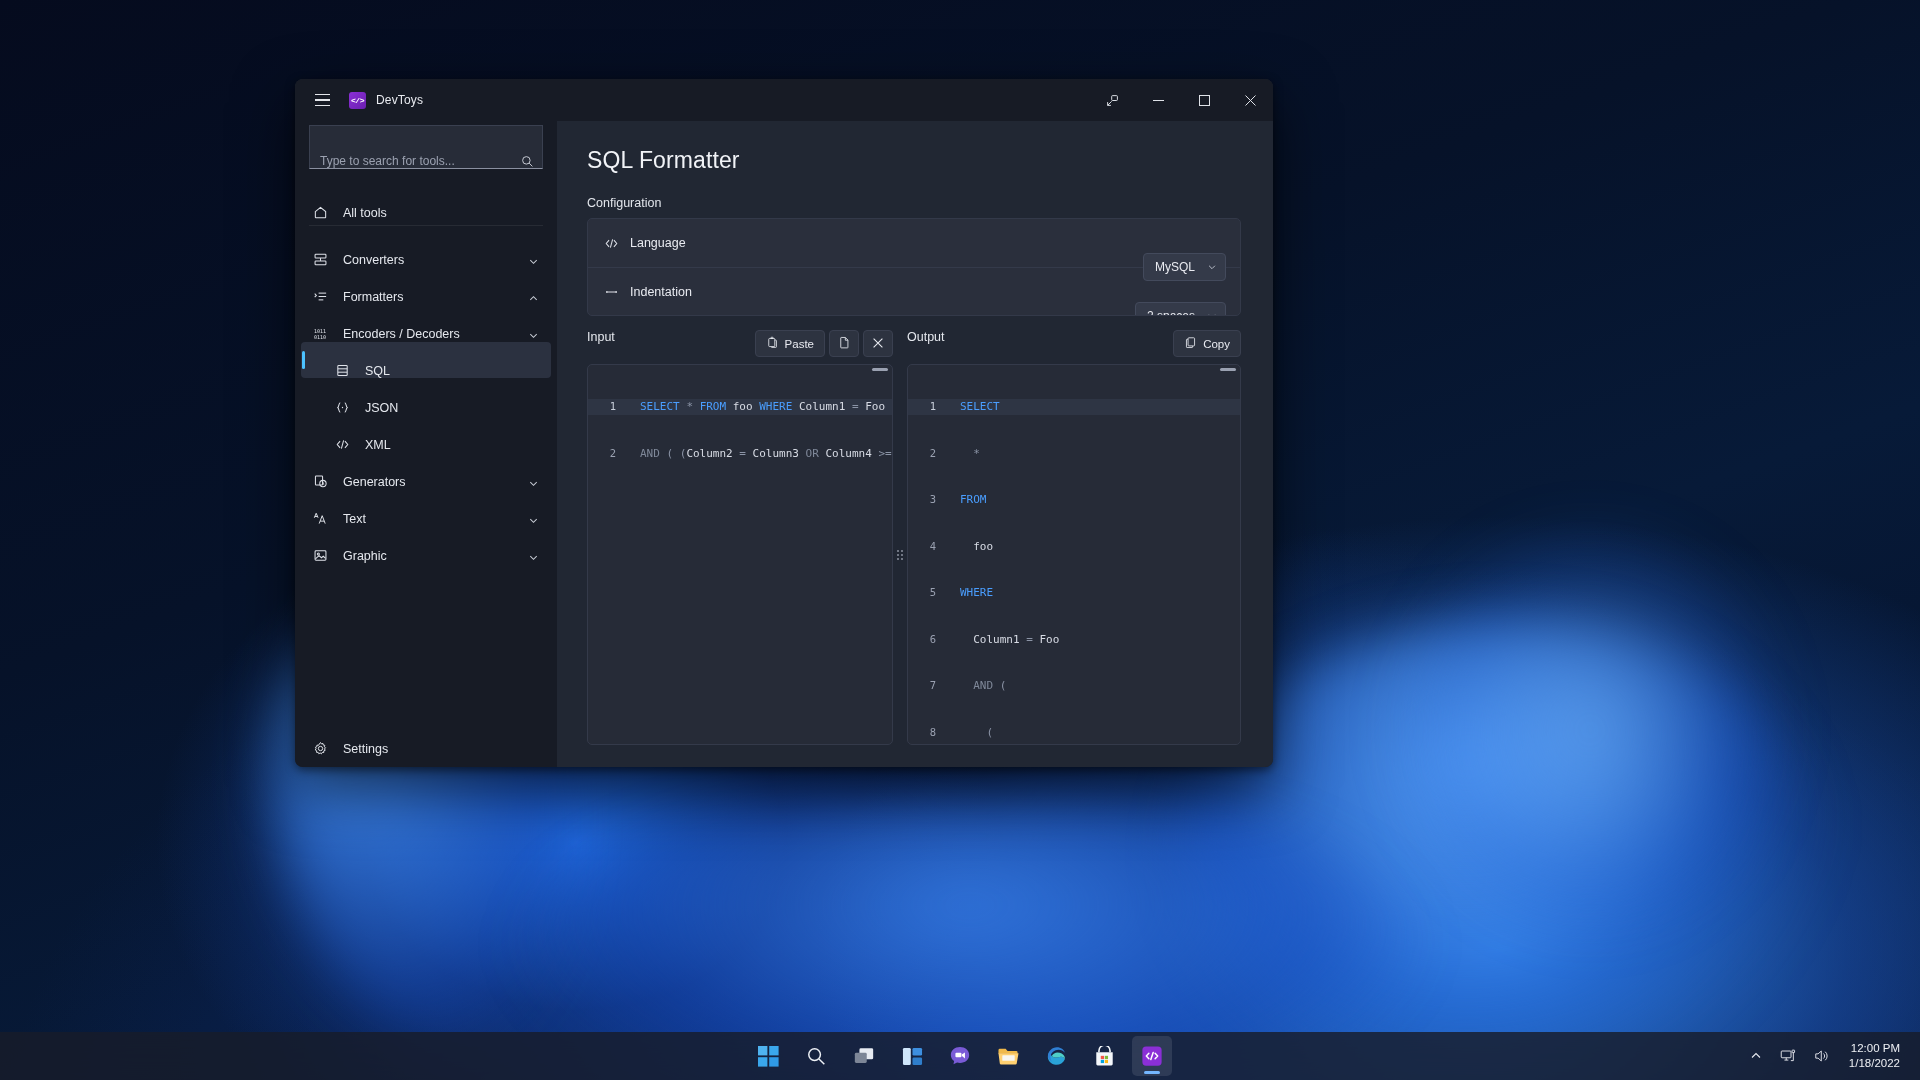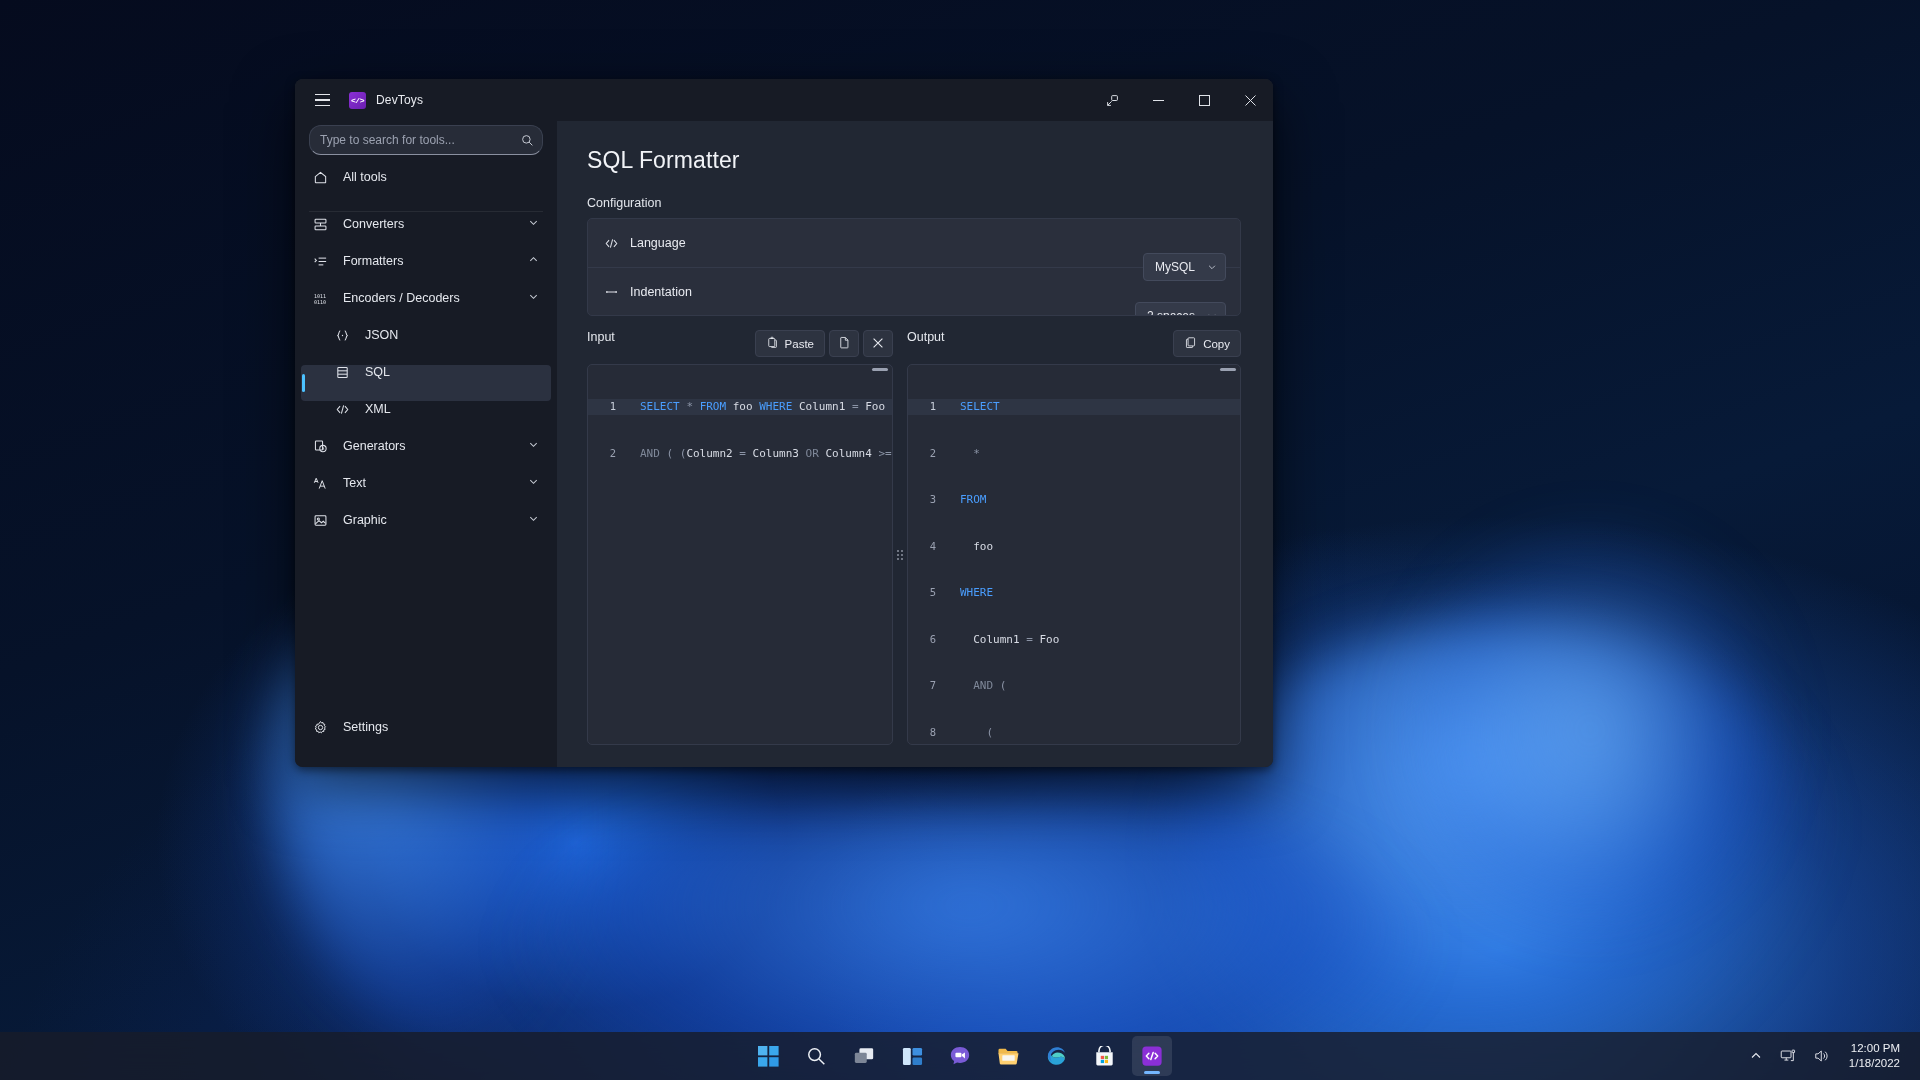--- a/index.html
+++ b/index.html
@@ -86,43 +86,43 @@
   
   .sidebar {
     width: 262px;
     background: #171b25;
     display: flex;
     flex-direction: column;
     flex: 0 0 262px;
   }
   .search-wrap { padding: 4px 14px 12px 14px; }
   .search-box {
-    height: 30px;
+    height: 44px;
     background: #272c38;
     border: 1px solid #3a4050;
     border-bottom: 1px solid #8a90a0;
-    border-radius: 12px;
-    display: flex; align-items: center;
+    border-radius: 0;
+    display: flex; align-items: flex-end;
     padding: 0 8px 0 10px;
   }
   .search-box input {
     flex: 1;
     background: transparent; border: none; outline: none;
     color: #e7e9ee; font-size: 12px;
     font-family: "Liberation Sans", sans-serif;
   }
   .search-box input::placeholder { color: #9ba1b0; }
   .search-icon { color: #c9cdd6; display: flex; }
 
   .nav-scroll { flex: 1; overflow: hidden; padding-top: 2px; }
   .nav-item {
     height: 36px;
     margin: 1px 6px;
     border-radius: 4px;
-    display: flex; align-items: flex-start;
+    display: flex; align-items: flex-end;
     padding-left: 12px; padding-right: 12px;
     color: #e5e8ee;
     font-size: 12.5px;
     cursor: pointer;
     position: relative;
   }
   .nav-item.selected { background: #2b3140; }
   .nav-item.selected::before {
     content: "";
     position: absolute; left: 1px; top: 9px;
@@ -439,40 +439,40 @@
               </svg>
             </span>
             <span class="nav-label">Encoders / Decoders</span>
             <span class="nav-chevron">
               <svg width="11" height="11" viewBox="0 0 12 12" fill="none" stroke="currentColor" stroke-width="1.1">
                   <path d="M2.5 4.5 L6 8 L9.5 4.5"></path>
                 </svg>
             </span>
           </div>
 
+          <div class="nav-item child selected">
+            <span class="nav-ico">
+              <svg width="15" height="15" viewBox="0 0 16 16" fill="none" stroke="currentColor" stroke-width="1.1">
+                <rect x="3" y="2.6" width="10" height="10.8" rx="0.8"></rect>
+                <path d="M3 6.2 H13"></path>
+                  <path d="M3 9.8 H13"></path>
+              </svg>
+            </span>
+            <span class="nav-label">SQL</span>
+          </div>
+
           <div class="nav-item child">
             <span class="nav-ico">
               <svg width="15" height="15" viewBox="0 0 16 16" fill="none" stroke="currentColor" stroke-width="1.1">
                 <path d="M5.6 3 C4 3 4.3 7 3 8 C4.3 9 4 13 5.6 13"></path>
                 <path d="M10.4 3 C12 3 11.7 7 13 8 C11.7 9 12 13 10.4 13"></path>
                 <circle cx="8" cy="8" r="0.7" fill="currentColor" stroke="none"></circle>
               </svg>
             </span>
             <span class="nav-label">JSON</span>
-          </div>
-
-          <div class="nav-item child selected">
-            <span class="nav-ico">
-              <svg width="15" height="15" viewBox="0 0 16 16" fill="none" stroke="currentColor" stroke-width="1.1">
-                <rect x="3" y="2.6" width="10" height="10.8" rx="0.8"></rect>
-                <path d="M3 6.2 H13"></path>
-                  <path d="M3 9.8 H13"></path>
-              </svg>
-            </span>
-            <span class="nav-label">SQL</span>
           </div>
 
           <div class="nav-item child">
             <span class="nav-ico">
               <svg width="15" height="15" viewBox="0 0 16 16" fill="none" stroke="currentColor" stroke-width="1.1">
                 <path d="M5.4 4.4 L2.4 8 L5.4 11.6"></path>
                 <path d="M10.6 4.4 L13.6 8 L10.6 11.6"></path>
                 <path d="M9.2 3.6 L6.8 12.4"></path>
               </svg>
             </span>

